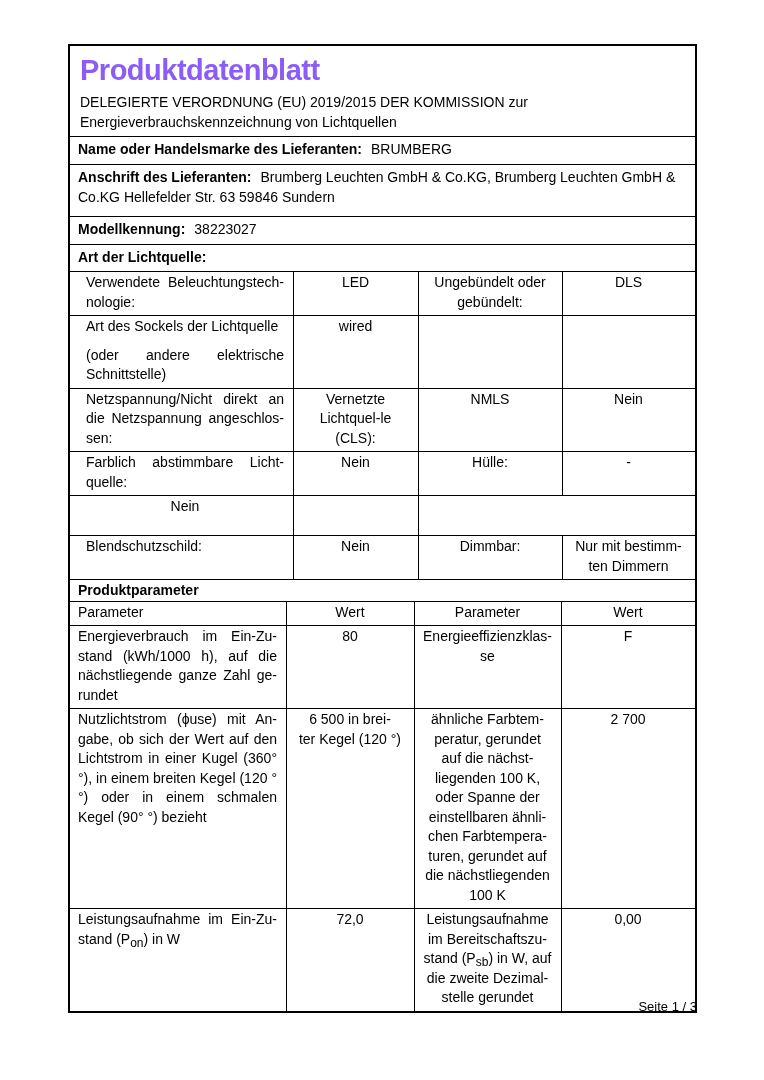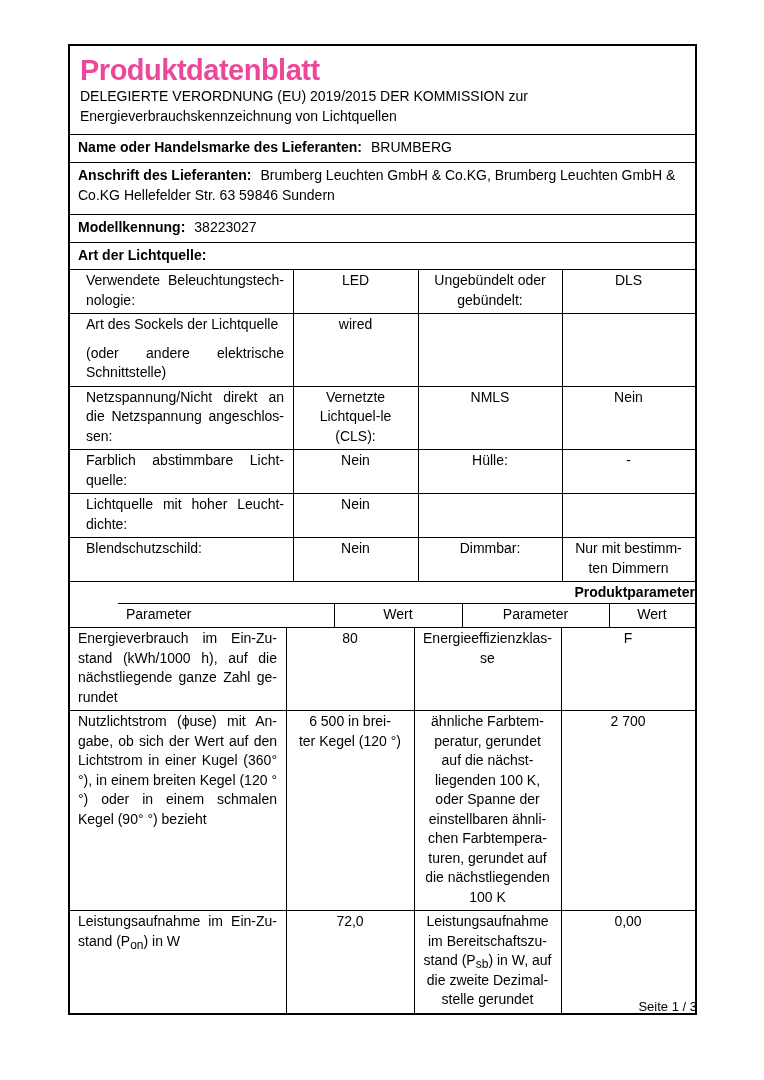--- a/index.html
+++ b/index.html
@@ -12,31 +12,31 @@
   .sheet {
     position:absolute; left:68px; top:44px; width:629px;
     border:2px solid #000; box-sizing:border-box; background:#fff;
   }
   .row { border-top:1.5px solid #000; box-sizing:border-box; }
   .sheet > .row:first-child { border-top:none; }
 
   
   .title-block { padding:7px 10px 4px 10px; }
   .doc-title {
-    margin:0 0 0 0; font-size:29px; line-height:34px; font-weight:bold;
-    letter-spacing:-0.5px; color:#ec4899;
+    margin:0 0 6px 0; font-size:29px; line-height:34px; font-weight:bold;
+    letter-spacing:-0.5px; color:#8b5cf6;
   }
   .doc-subtitle { margin:0; white-space:pre-line; }
 
   
   .kv { padding:3px 9px 3px 8px; }
   .kv .lbl-b { font-weight:bold; margin-right:9px; }
 
   .section-left { padding:3px 9px 3px 8px; font-weight:bold; }
-  .section-center { text-align:right; font-weight:bold; padding:1px 0 0 15px; }
+  .section-center { text-align:left; font-weight:bold; padding:1px 0 0 8px; }
 
   
   .grid { display:grid; }
   .gridA { grid-template-columns:215px 125px 144px 1fr;padding-left:8px; }
   .gridB { grid-template-columns:216px 128px 147px 1fr; }
   .cell { padding:1px 9px 3px 8px; box-sizing:border-box; overflow-wrap:break-word; }
   .cell + .cell { border-left:1.5px solid #000;text-align:center; }
   .just { text-align:justify; }
   .val  { text-align:center; white-space:pre-line; }
   .cell p { margin:0; }
@@ -100,37 +100,36 @@
   </div>
 
   <div class="row grid gridA" style="min-height:40px;">
     <div class="cell just">Farblich abstimmbare Licht-quelle:</div>
     <div class="cell val">Nein</div>
     <div class="cell just">Hülle:</div>
     <div class="cell val">-</div>
   </div>
 
   <div class="row grid gridA" style="min-height:40px;">
-    <div class="cell just">Lichtquelle mit hoher Leucht-dichte:</div>
     <div class="cell val">Nein</div>
     <div class="cell just"></div>
     <div class="cell val"></div>
   </div>
 
   <div class="row grid gridA" style="min-height:41px;">
     <div class="cell just">Blendschutzschild:</div>
     <div class="cell val">Nein</div>
     <div class="cell just">Dimmbar:</div>
     <div class="cell val">Nur mit bestimm-
 ten Dimmern</div>
   </div>
 
   <div class="row section-center" style="min-height:21px;">Produktparameter</div>
 
-  <div class="row grid gridB" style="min-height:21px;margin-left:48px;">
+  <div class="row grid gridB" style="min-height:21px;">
     <div class="cell hdr-cell">Parameter</div>
     <div class="cell hdr-cell">Wert</div>
     <div class="cell hdr-cell">Parameter</div>
     <div class="cell hdr-cell">Wert</div>
   </div>
 
 
   <div class="row grid gridB" style="min-height:77px;">
     <div class="cell just">Energieverbrauch im Ein-Zu-stand (kWh/1000 h), auf die nächstliegende ganze Zahl ge-rundet</div>
     <div class="cell val">80</div>

